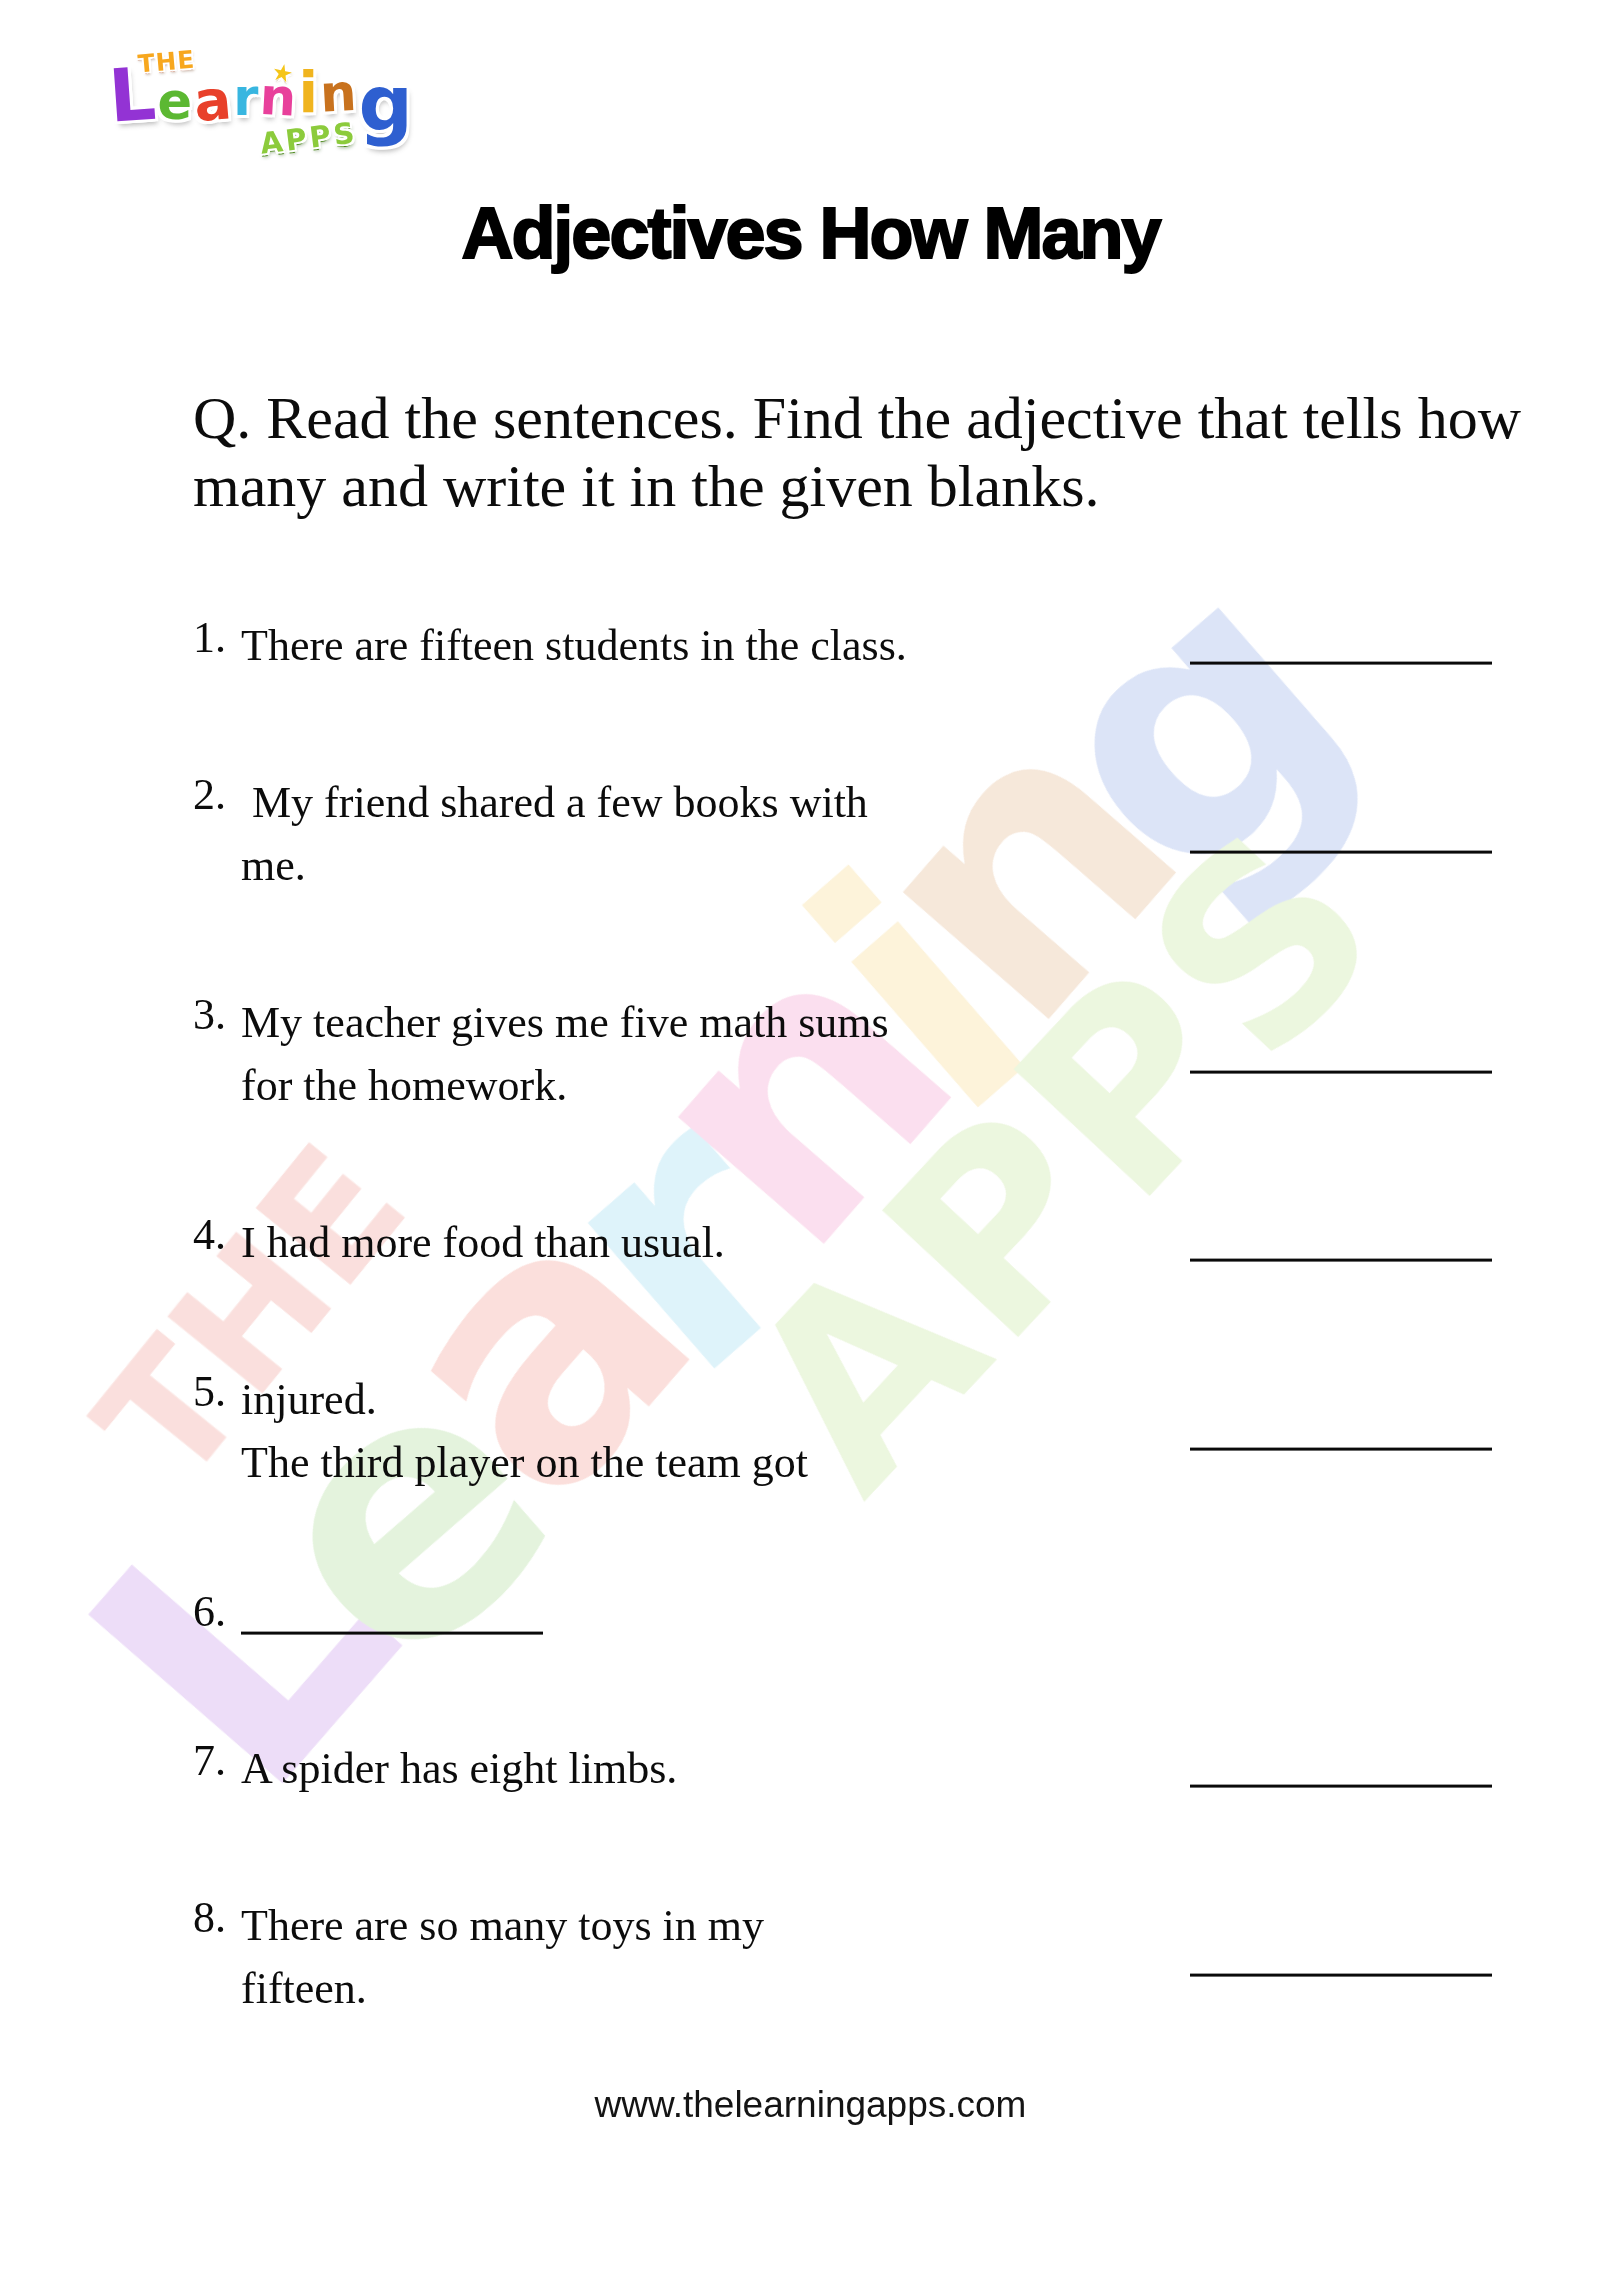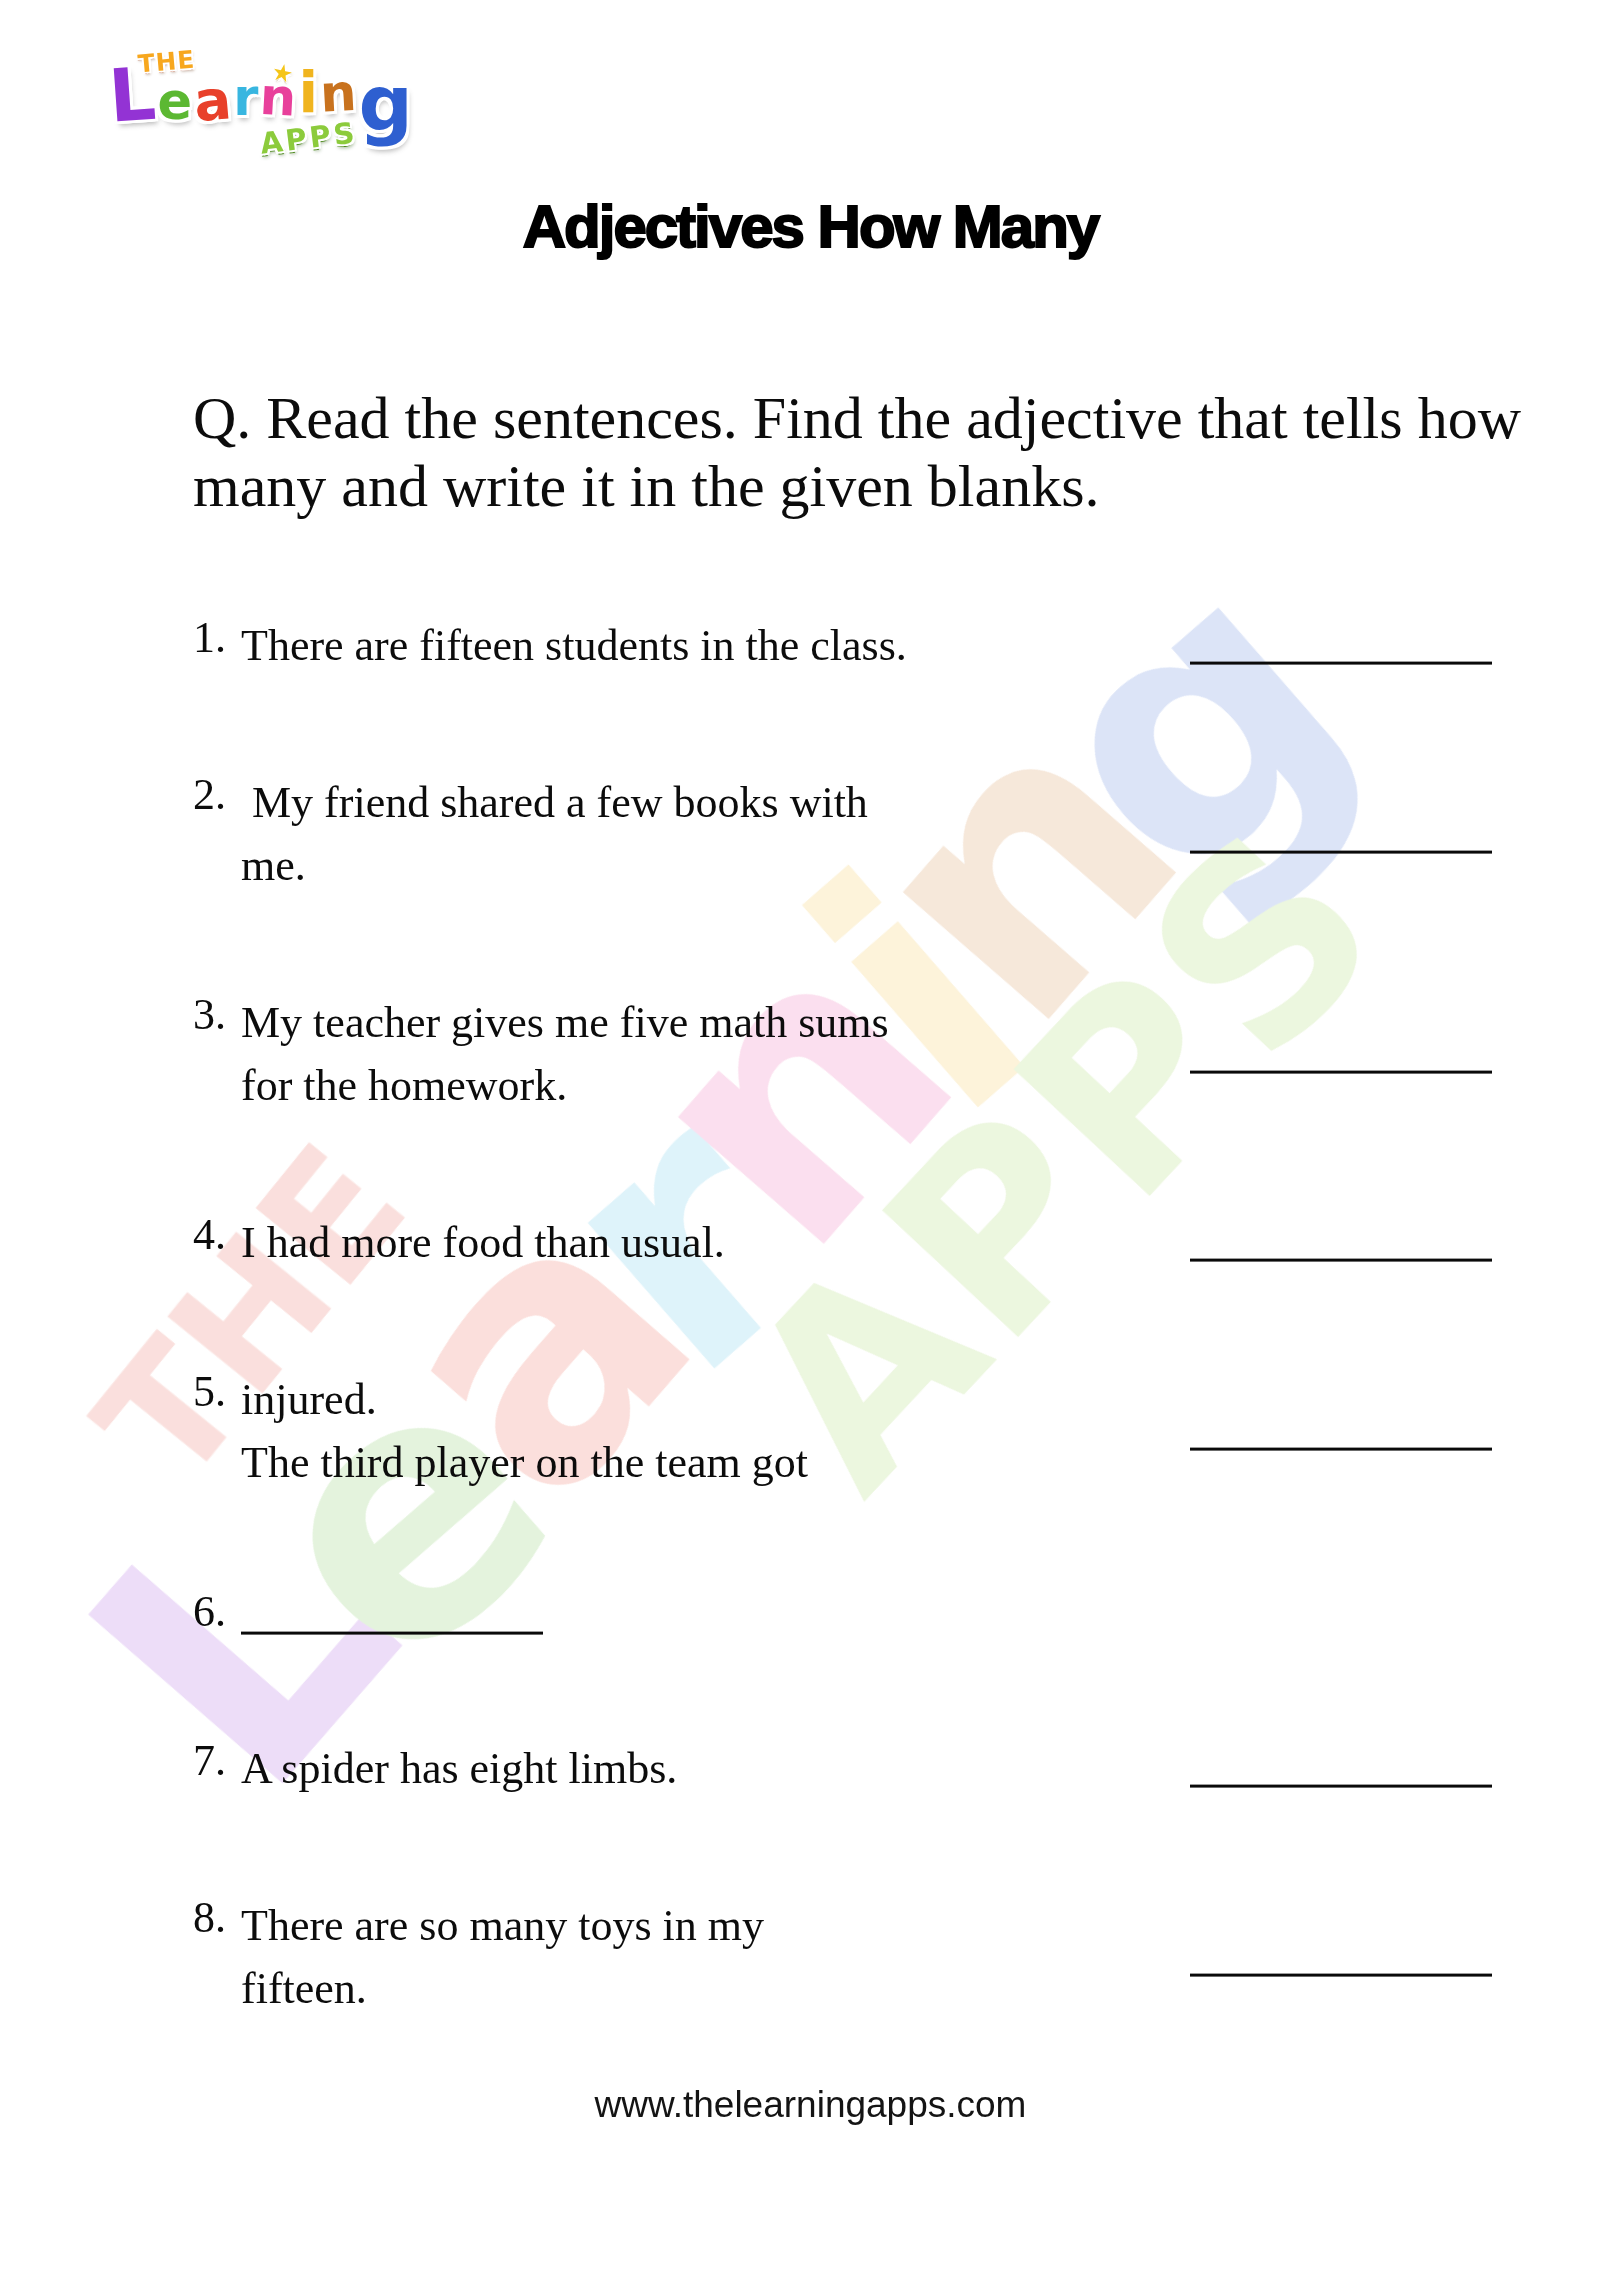--- a/index.html
+++ b/index.html
@@ -71,21 +71,21 @@
   .wm-learning span:nth-child(even){ transform:rotate(4deg) translateY(19.6px); }
   .wm-the { position:absolute; left:167px; top:-147px; font-size:167px; transform:rotate(-6deg); }
   .wm-apps { position:absolute; left:647px; top:265px; font-size:255px; letter-spacing:5.9px; transform:rotate(-2deg); }
 
   
   .content { position:relative; z-index:2; }
   .page-title {
     position:absolute; left:0; right:0; top:192px;
     text-align:center;
     font-family:"Liberation Sans", sans-serif;
-    font-weight:bold; font-size:60px; line-height:1.15;
+    font-weight:bold; font-size:72px; line-height:1.15;
     letter-spacing:-2px; color:#000;
     -webkit-text-stroke:2px #000;
     z-index:2;
   }
   .question {
     position:absolute; left:193px; top:384px; width:1274px;
     font-size:60px; line-height:68px;
     z-index:2;
   }
   .question .line { white-space:pre; }

